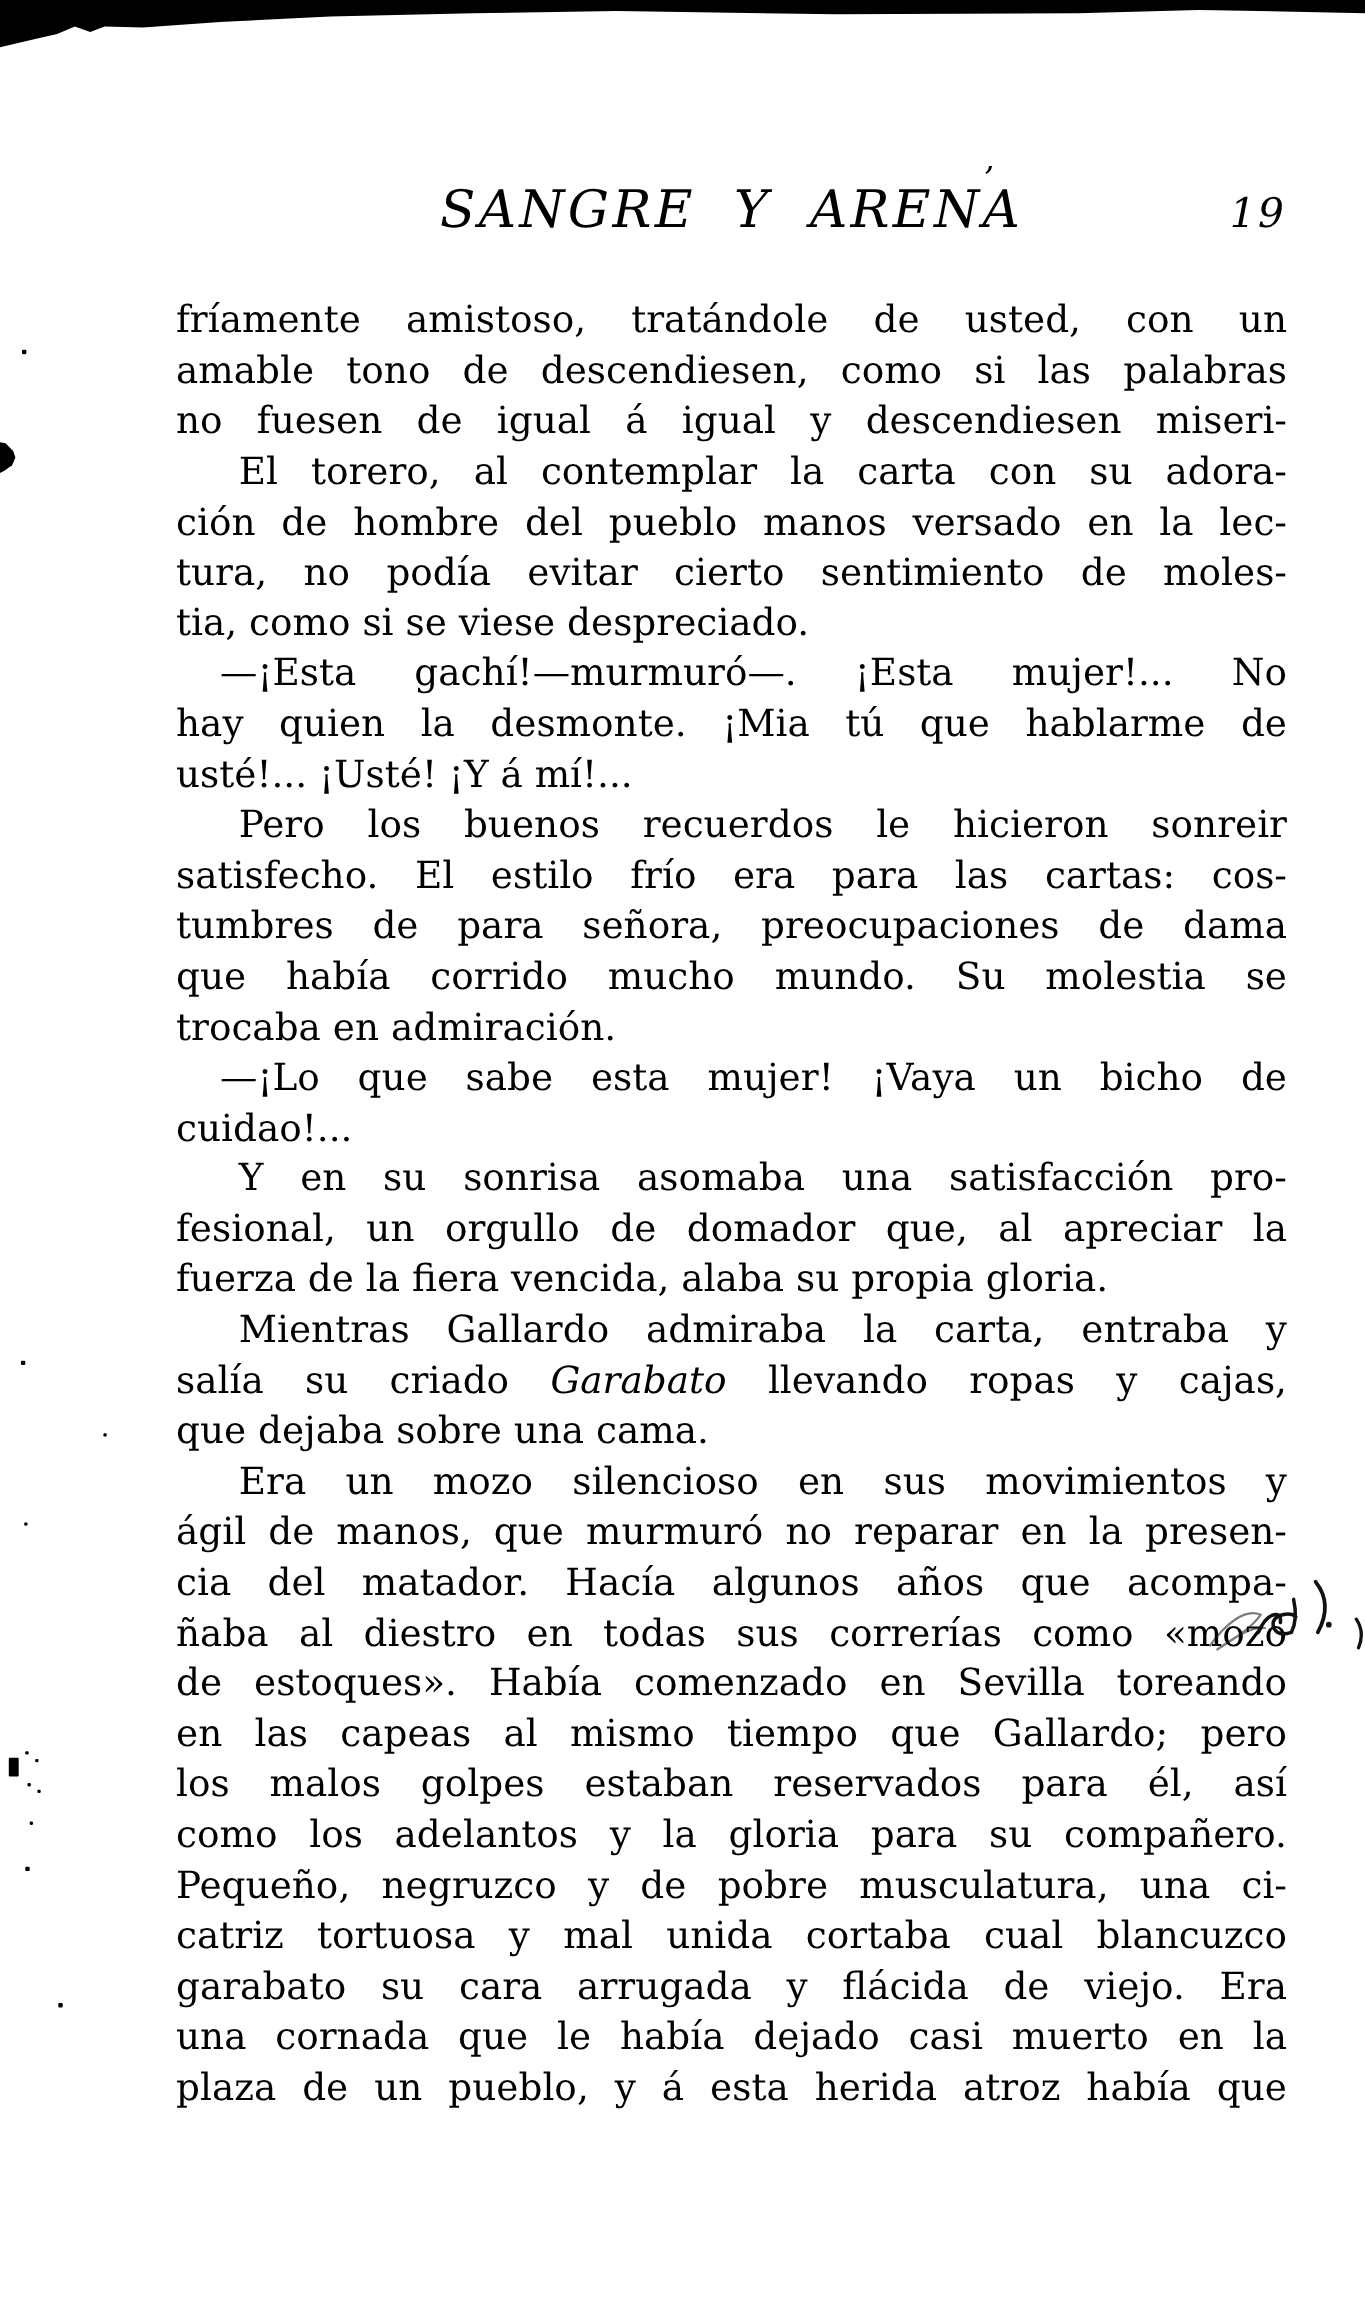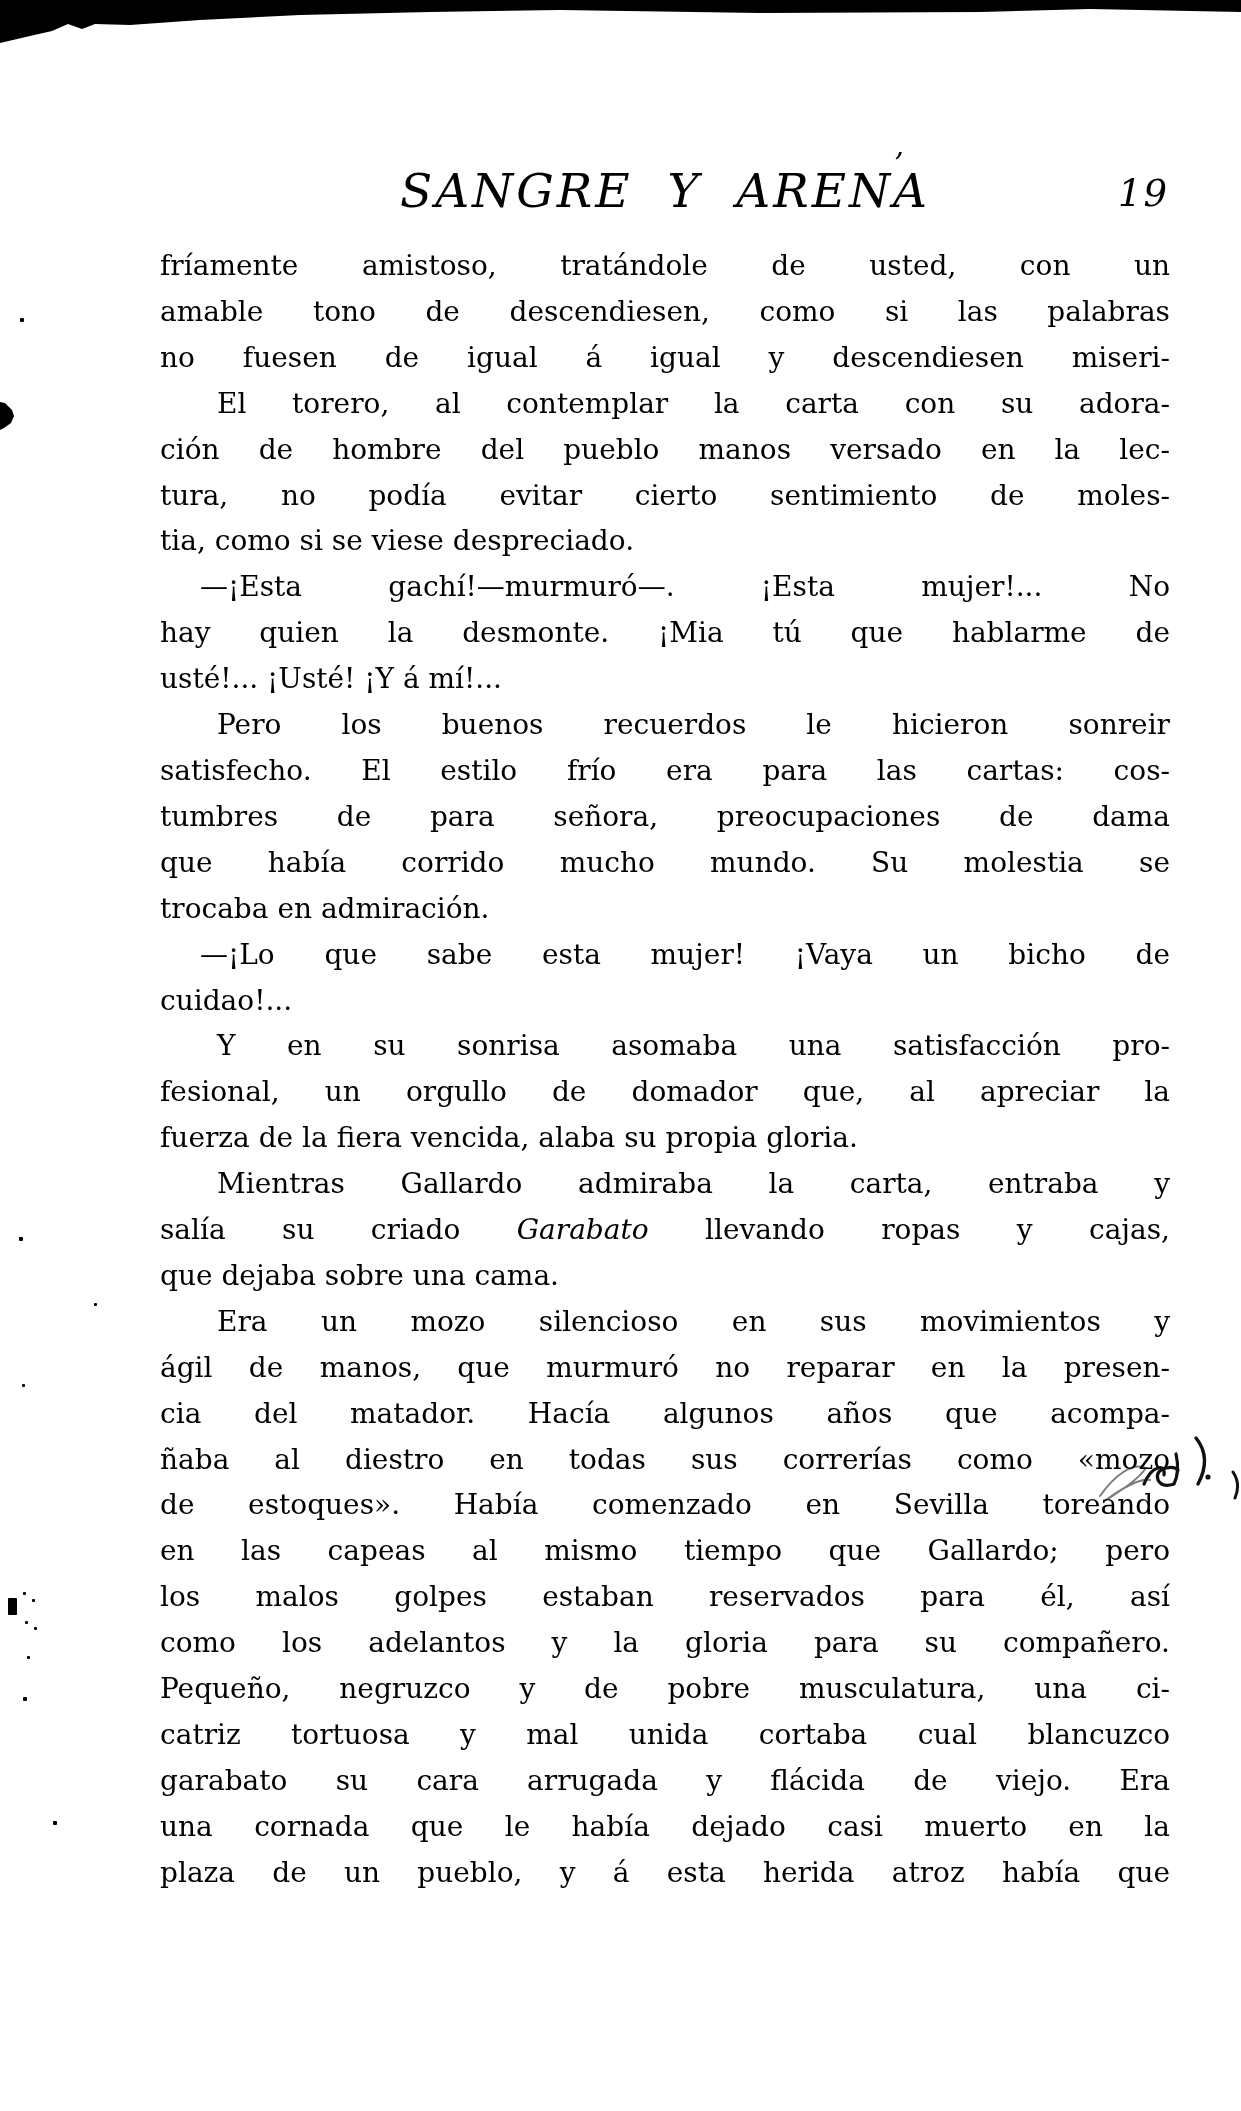--- a/index.html
+++ b/index.html
@@ -17,22 +17,22 @@
   }
   .stray-mark{
     position:absolute;left:894px;top:146px;font-size:30px;font-style:italic;
   }
   .folio{
     position:absolute;left:1118px;top:172px;
     font-style:italic;font-size:37px;letter-spacing:2px;
   }
   
   .text-block{
-    position:absolute;left:160px;top:243px;width:1010px;
-    font-size:28px;line-height:45.9px;
+    position:absolute;left:160px;top:269px;width:1010px;
+    font-size:34px;line-height:45.9px;
   }
   .line{
     text-align:justify;text-align-last:justify;
     white-space:normal;
   }
   .line.para-end{text-align-last:left;}
   .line.indent{text-indent:57px;}
   .line.indent-sm{text-indent:40px;}
   .it{font-style:italic;}
   

